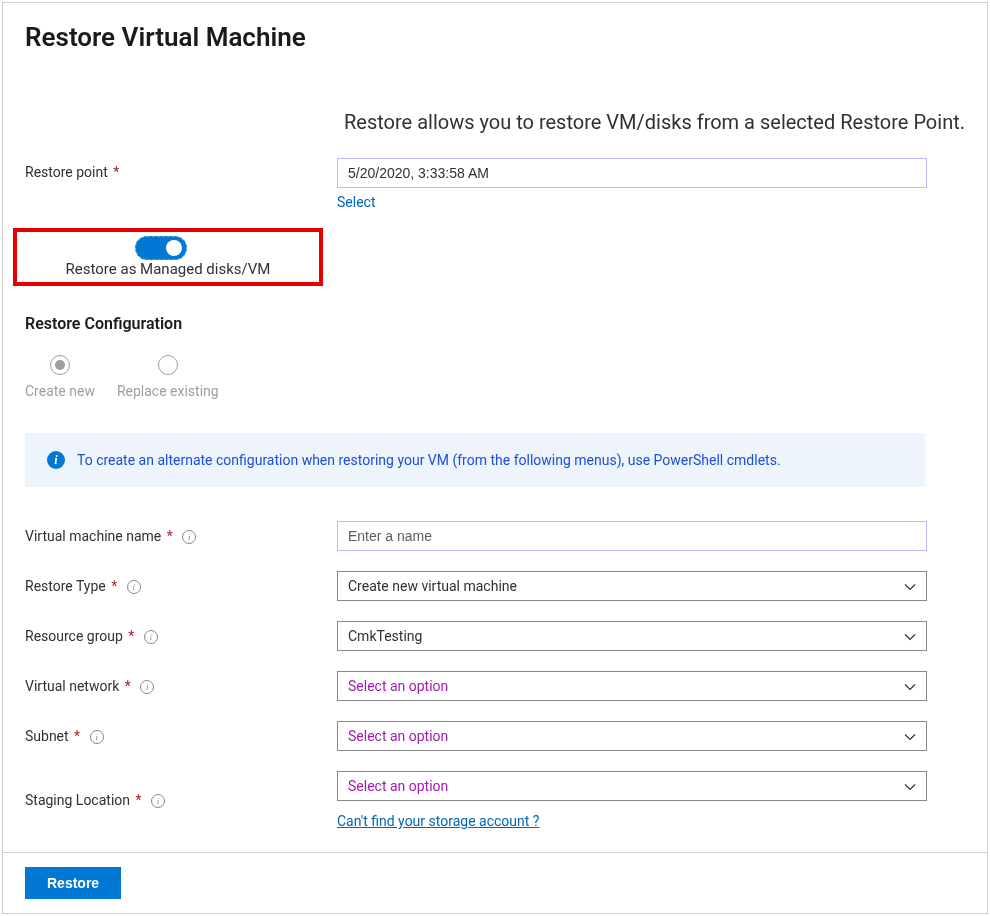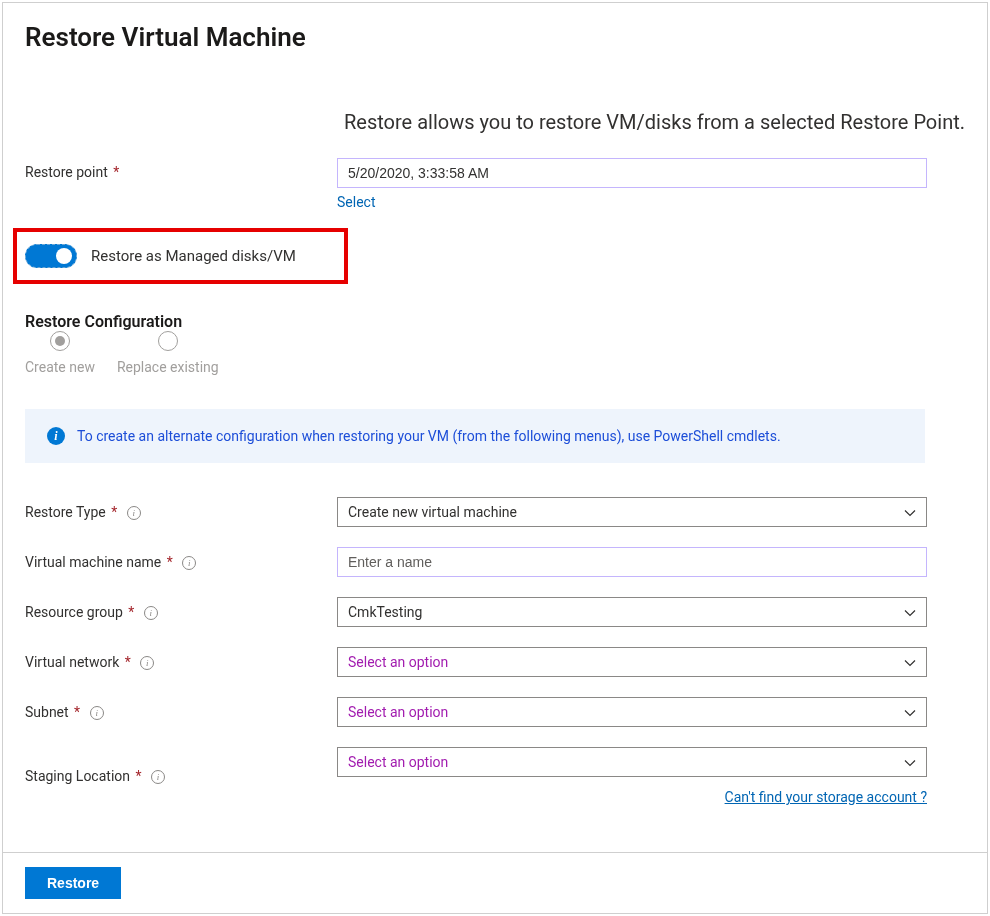--- a/index.html
+++ b/index.html
@@ -117,26 +117,27 @@
     cursor: pointer;
     margin-top: 6px;
     display: inline-block;
   }
   .link-underline {
     text-decoration: underline;
   }
   
   .toggle-highlight {
     border: 4px solid #e60000;
-    padding: 12px 8px;
+    padding: 4px 8px;
     display: inline-flex;
     align-items: center;
     margin-left: -12px;
     margin-bottom: 28px;
-    width: 335px;
+    width: 310px;
+    flex-direction: column;
   }
   .toggle-switch {
     width: 52px;
     height: 24px;
     background: #0078d4;
     border-radius: 12px;
     position: relative;
     cursor: pointer;
     margin-right: 14px;
     border: 1px dashed #6aa7d6;
@@ -152,20 +153,21 @@
   }
   .toggle-label {
     font-size: 15px;
     color: #323130;
   }
   
   .section-heading {
     font-size: 16px;
     font-weight: 600;
     color: #1b1a19;
+    margin-bottom: 22px;
   }
   
   .radio-group {
     display: flex;
     gap: 22px;
     margin-bottom: 34px;
   }
   .radio-item {
     display: flex;
     align-items: center;
@@ -240,21 +242,21 @@
     display: flex;
     align-items: center;
     margin-bottom: 20px;
   }
   .form-row .label-col {
     padding-top: 0;
   }
   .field-link-right {
     width: 100%;
     max-width: 590px;
-    text-align: right;
+    text-align: left;
     margin-top: 6px;
   }
   
   .footer {
     position: absolute;
     bottom: 0;
     left: 0;
     right: 0;
     border-top: 1px solid #cfcfcf;
     padding: 14px 22px;
@@ -318,49 +320,49 @@
 
     
     <div class="info-banner">
       <div class="info-banner-icon">i</div>
       <div class="info-banner-text">To create an alternate configuration when restoring your VM (from the following menus), use PowerShell cmdlets.</div>
     </div>
 
     
     <div class="form-row">
       <div class="label-col">
+        <span>Virtual machine name</span><span class="req">&nbsp;*</span>
+        <span class="info-icon">i</span>
+      </div>
+      <div class="field-col">
+        <input type="text" class="input-text" placeholder="Enter a name" style="">
+      </div>
+    </div>
+
+    
+    <div class="form-row">
+      <div class="label-col">
         <span>Restore Type</span><span class="req">&nbsp;*</span>
         <span class="info-icon">i</span>
       </div>
       <div class="field-col">
         <div class="select-box">
           <span class="select-val">Create new virtual machine</span>
           <span class="chevron">
             <svg viewBox="0 0 12 12">
                 <path d="M1 3.5 L6 8.5 L11 3.5" stroke="#323130" stroke-width="1.2" fill="none"></path>
               </svg>
           </span>
         </div>
       </div>
     </div>
 
     
     <div class="form-row">
       <div class="label-col">
-        <span>Virtual machine name</span><span class="req">&nbsp;*</span>
-        <span class="info-icon">i</span>
-      </div>
-      <div class="field-col">
-        <input type="text" class="input-text" placeholder="Enter a name" style="">
-      </div>
-    </div>
-
-    
-    <div class="form-row">
-      <div class="label-col">
         <span>Resource group</span><span class="req">&nbsp;*</span>
         <span class="info-icon">i</span>
       </div>
       <div class="field-col">
         <div class="select-box">
           <span class="select-val">CmkTesting</span>
           <span class="chevron">
             <svg viewBox="0 0 12 12">
                 <path d="M1 3.5 L6 8.5 L11 3.5" stroke="#323130" stroke-width="1.2" fill="none"></path>
               </svg>

